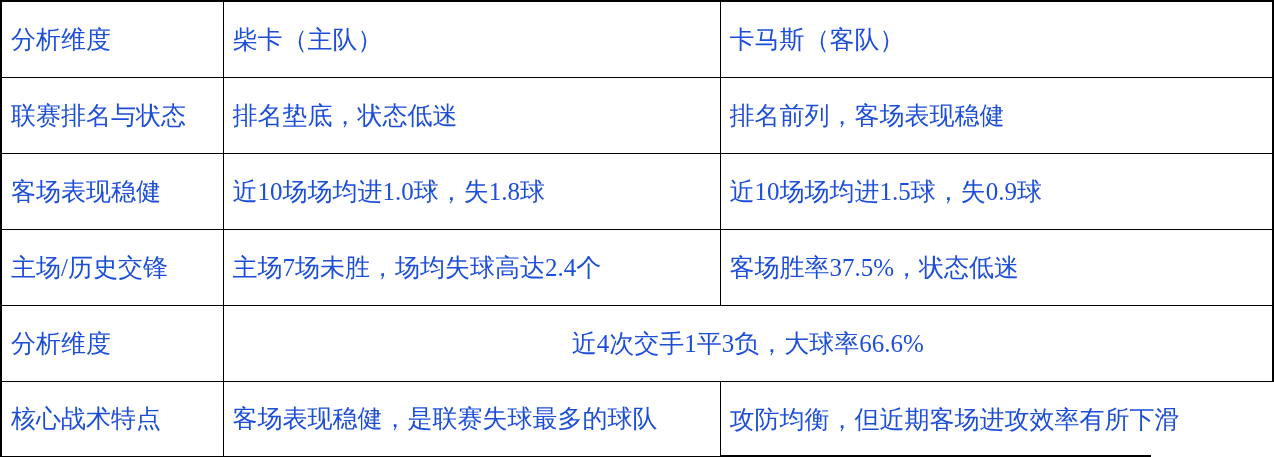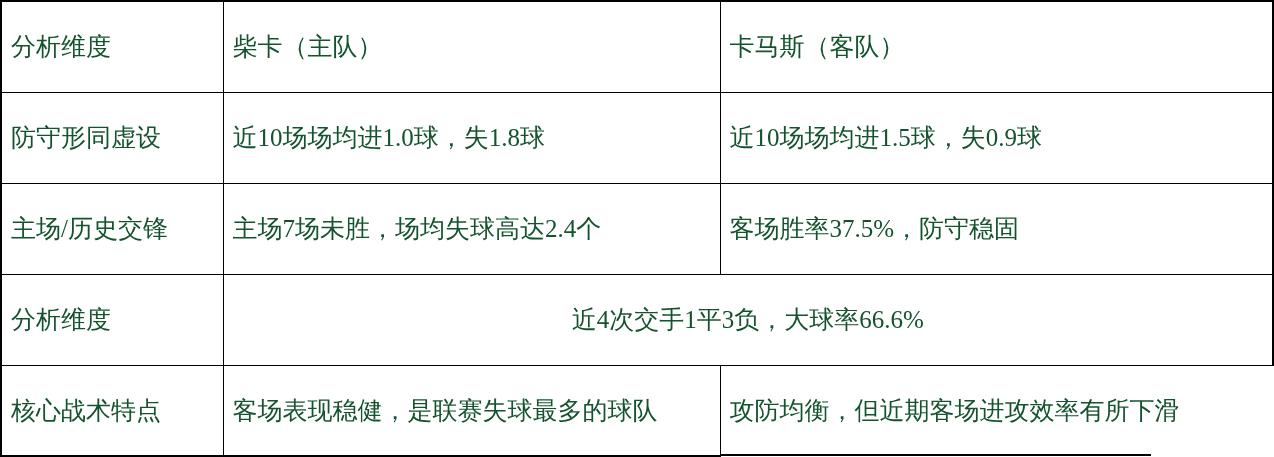--- a/index.html
+++ b/index.html
@@ -9,21 +9,21 @@
     background: #ffffff;
     overflow: hidden;
   }
   table.analysis-table {
     border-collapse: collapse;
     table-layout: fixed;
     width: 1274px;
     height: 457px;
     font-family: "Liberation Serif", "DejaVu Serif", serif;
     font-size: 25px;
-    color: #14532d;
+    color: #1d4ed8;
   }
   col.c1 { width: 222px; }
   col.c2 { width: 497px; }
   col.c3 { width: auto; }
   .analysis-table tr { height: 76px; }
   .analysis-table td {
     border: 1px solid #000000;
     padding: 0 4px 0 9px;
     vertical-align: middle;
     white-space: nowrap;
@@ -63,28 +63,33 @@
       <col class="c2">
       <col class="c3">
     </colgroup>
     <tbody>
       <tr>
         <td>分析维度</td>
         <td>柴卡（主队）</td>
         <td class="last-col">卡马斯（客队）</td>
       </tr>
       <tr>
-        <td>防守形同虚设</td>
+        <td>联赛排名与状态</td>
+        <td>排名垫底，状态低迷</td>
+        <td class="last-col">排名前列，客场表现稳健</td>
+      </tr>
+      <tr>
+        <td>客场表现稳健</td>
         <td>近10场场均进1.0球，失1.8球</td>
         <td class="last-col">近10场场均进1.5球，失0.9球</td>
       </tr>
       <tr>
         <td>主场/历史交锋</td>
         <td>主场7场未胜，场均失球高达2.4个</td>
-        <td class="last-col">客场胜率37.5%，防守稳固</td>
+        <td class="last-col">客场胜率37.5%，状态低迷</td>
       </tr>
       <tr>
         <td>分析维度</td>
         <td class="merged-cell last-col" colspan="2">近4次交手1平3负，大球率66.6%</td>
       </tr>
       <tr class="last-row">
         <td>核心战术特点</td>
         <td>客场表现稳健，是联赛失球最多的球队</td>
         <td class="open-corner">攻防均衡，但近期客场进攻效率有所下滑</td>
       </tr>

